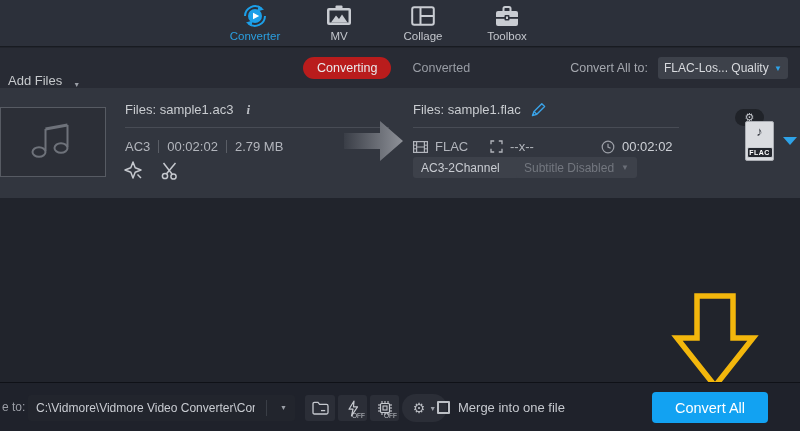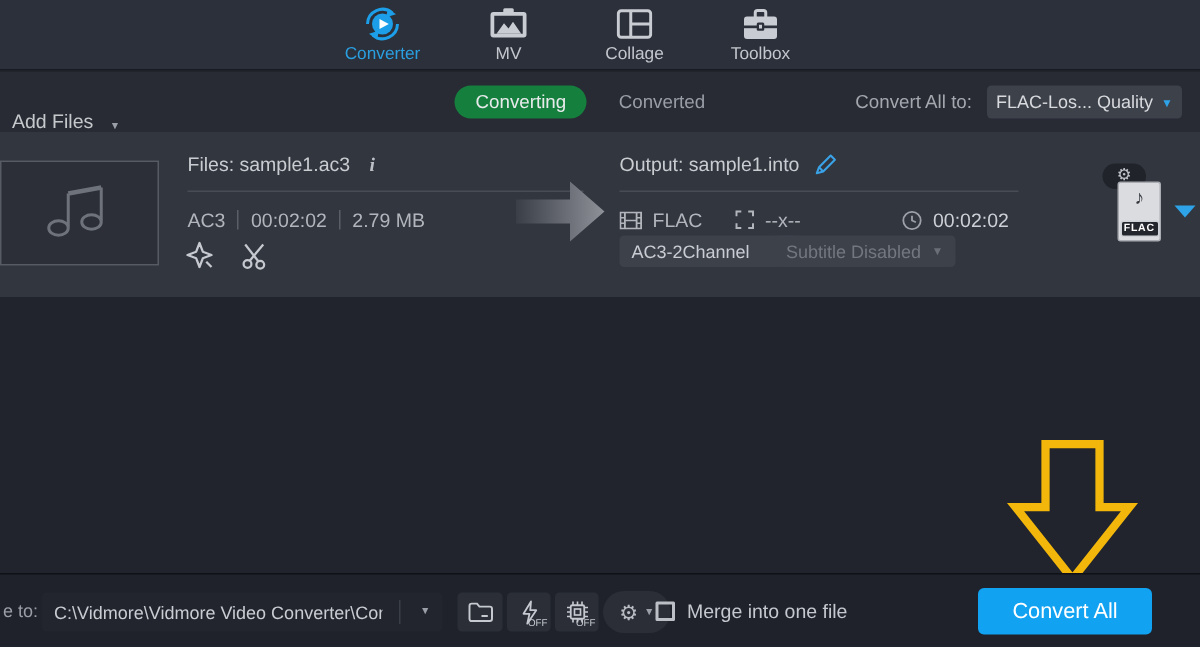--- a/index.html
+++ b/index.html
@@ -19,21 +19,21 @@
   .tab.active::after { content:""; position:absolute; left:0; right:0; bottom:0;
     height:3px; background:#1c9fe8; }
 
   
   #toolbar { position:absolute; top:48px; left:0; width:800px; height:40px; background:#282b34; }
   #add-files { position:absolute; left:8px; top:0; height:40px; display:flex;
     align-items:flex-end; color:#c6c9cc; font-size:13px; cursor:pointer; }
   #add-files .caret { font-size:7px; color:#9b9fa7; margin-left:11px; }
   #queue-tabs { position:absolute; left:303px; top:0; height:40px; display:flex;
     align-items:center; gap:21px; }
-  .pill { background:#15803d; color:#e9eaec; font-size:12.5px; padding:4px 14px;
+  .pill { background:#b91c1c; color:#e9eaec; font-size:12.5px; padding:4px 14px;
     border-radius:12px; cursor:pointer; }
   .ghost-tab { color:#999da5; font-size:12.5px; cursor:pointer; }
   #convert-to-group { position:absolute; right:12px; top:0; height:40px; display:flex;
     align-items:center; gap:10px; }
   #convert-to-label { color:#a4a7ae; font-size:12.5px; }
   .dropdown { background:#3d414a; border-radius:3px; display:flex; align-items:center;
     justify-content:space-between; cursor:pointer; }
   #convert-to-select { width:130px; height:22px; padding:0 6px; }
   #convert-to-select .dval { color:#d8dade; font-size:12px; white-space:nowrap; }
   #convert-to-select .caret { font-size:8px; color:#2ea3e8; }
@@ -243,21 +243,21 @@
           <linearGradient id="agrad" x1="0" y1="0" x2="1" y2="0">
             <stop offset="0" stop-color="#3a3e47"></stop>
               <stop offset="1" stop-color="#8e9198"></stop>
           </linearGradient>
         </defs>
         <polygon points="0,13 36,13 36,1 59,21 36,41 36,29 0,29" fill="url(#agrad)"></polygon>
       </svg>
     </span>
 
     <div id="out-title">
-      <span>Output: sample1.into</span>
+      <span>Files: sample1.flac</span>
       <span id="edit-pencil">
         <svg width="16" height="15" viewBox="0 0 16 15">
           <path d="M1.5 13.5 L3 9.5 L10.8 1.7 L13.6 4.5 L5.8 12.3 Z" stroke="#3aa3e8" stroke-width="1.4" fill="none" stroke-linejoin="round"></path>
           <line x1="3" y1="9.5" x2="5.8" y2="12.3" stroke="#3aa3e8" stroke-width="1.4"></line>
         </svg>
       </span>
     </div>
     <div class="hline" style="left:413px; top:39px; width:266px;"></div>
 
     <div class="meta-item" id="out-format">

